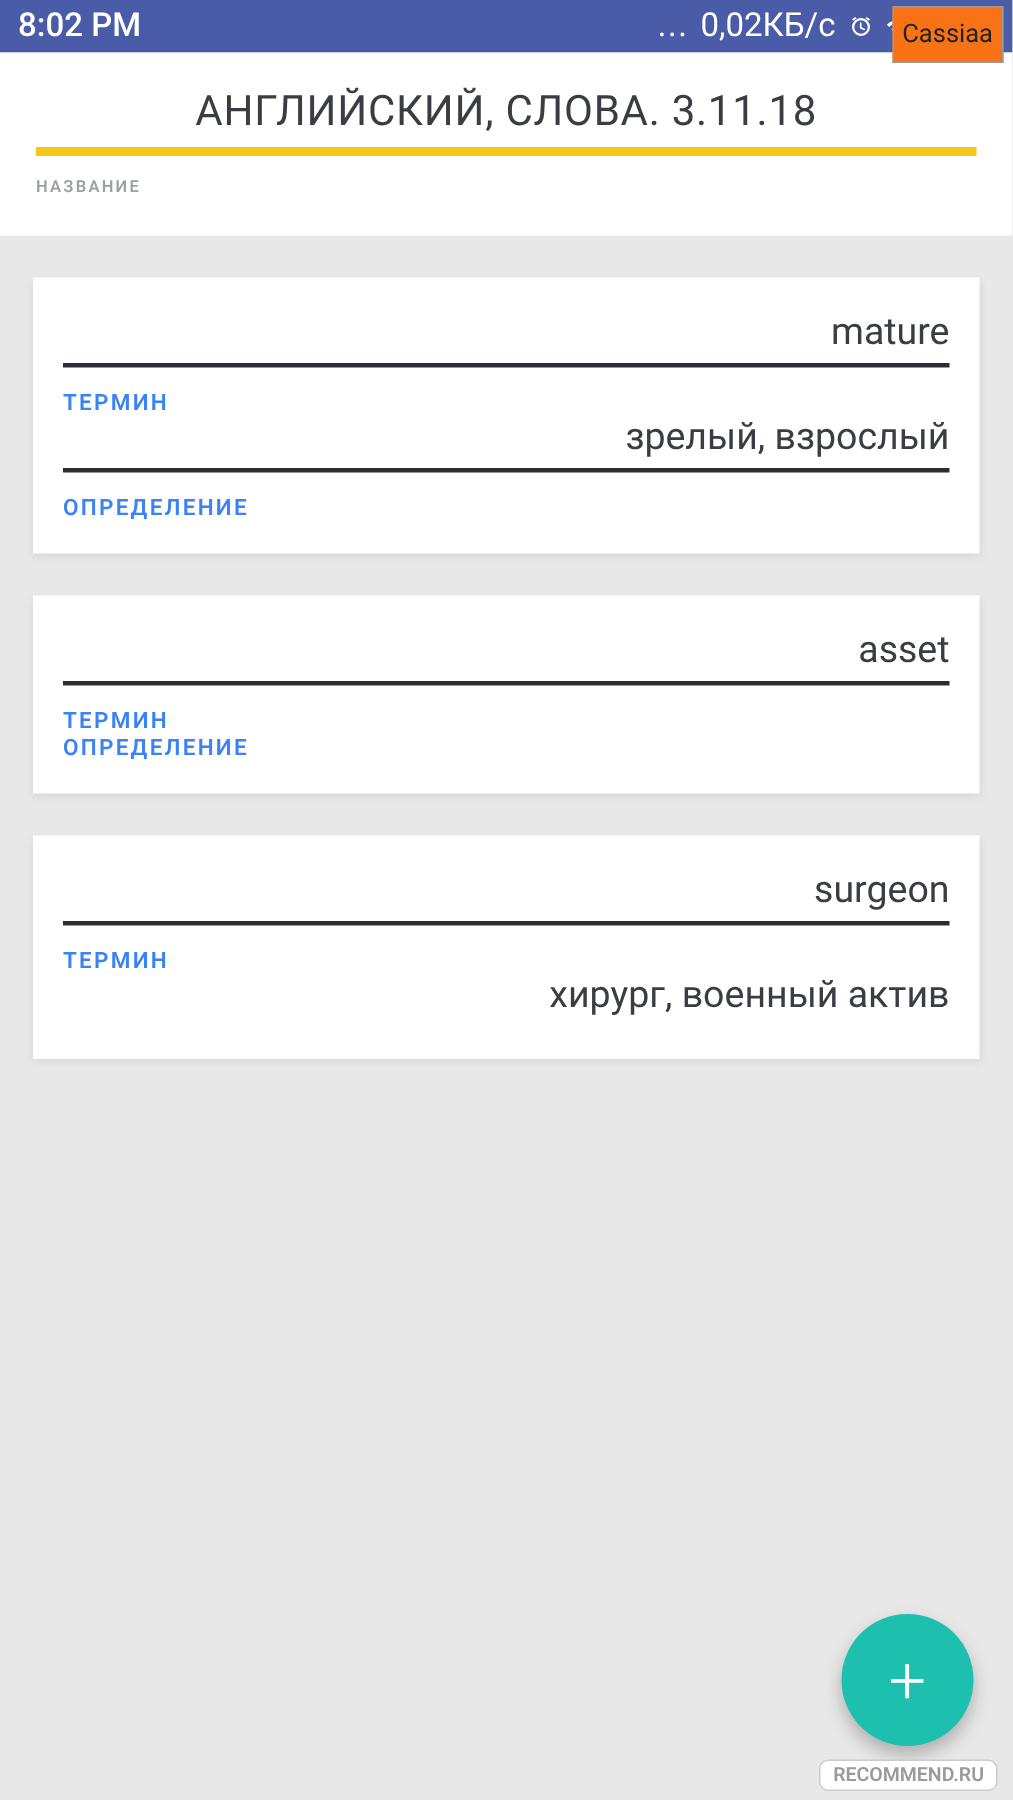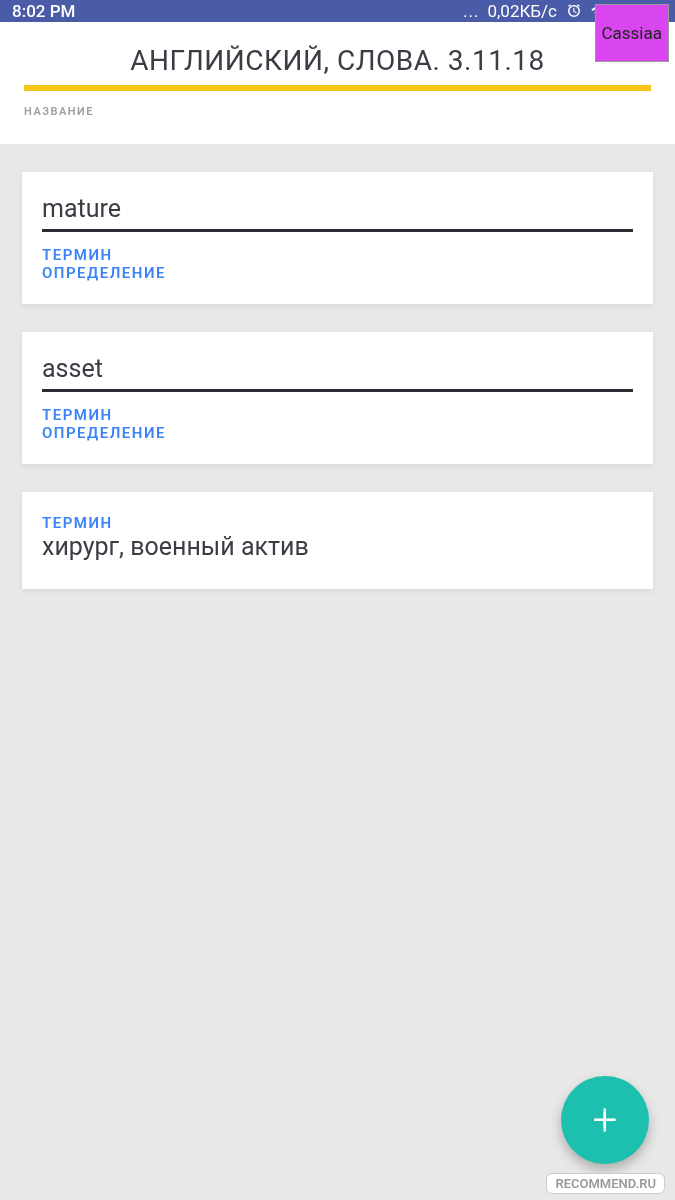--- a/index.html
+++ b/index.html
@@ -7,28 +7,28 @@
   width: 675px;
   height: 1200px;
   font-family: -apple-system, BlinkMacSystemFont, "Segoe UI", Roboto, sans-serif;
   background: #e8e8e8;
   overflow: hidden;
   position: relative;
 }
 
 
 .status-bar {
-  height: 22px;
+  height: 35px;
   background: #4a5ba8;
   color: #fff;
   display: flex;
   align-items: center;
   justify-content: space-between;
   padding: 0 12px;
-  font-size: 17px;
+  font-size: 22px;
 }
 .status-left { font-weight: 500; }
 .status-right { display: flex; align-items: center; gap: 8px; }
 .status-right .dots { letter-spacing: 1px; }
 .status-icons { display: flex; align-items: center; gap: 6px; }
 
 
 .header-panel {
   background: #fff;
   padding: 22px 24px 26px 24px;
@@ -66,20 +66,21 @@
   padding: 22px 20px 22px 20px;
   box-shadow: 0 2px 6px rgba(0,0,0,0.08);
 }
 .card:first-of-type { margin-top: 28px; }
 .field-value {
   font-size: 25px;
   color: #3b3d45;
   padding-bottom: 6px;
   border-bottom: 3px solid #2a2d34;
   margin-bottom: 14px;
+  text-align: right;
 }
 .field-label {
   font-size: 15px;
   color: #3b82f6;
   font-weight: 600;
   letter-spacing: 1.5px;
   margin-bottom: 30px;
 }
 .field-label:last-child { margin-bottom: 0; }
 .card .field-group:last-child .field-label { margin-bottom: 0; }
@@ -115,23 +116,23 @@
   padding: 2px 8px;
   font-weight: 600;
   text-align: right;
 }
 .watermark-top {
   position: absolute;
   right: 6px;
   top: 4px;
   font-size: 17px;
   color: #222;
-  background: #d946ef;
+  background: #f97316;
   border: 1px solid #999;
-  padding: 18px 6px;
+  padding: 8px 6px;
 }
 
 
 .icon-svg { width: 18px; height: 18px; fill: #fff; }
 </style>
 </head>
 <body>
 
 <div class="status-bar">
   <div class="status-left">8:02 PM</div>
@@ -164,36 +165,38 @@
   <div class="title-underline"></div>
   <div class="section-label">НАЗВАНИЕ</div>
 </div>
 
 <div class="card">
   <div class="field-group">
     <div class="field-value">mature</div>
     <div class="field-label">ТЕРМИН</div>
   </div>
   <div class="field-group">
+    <div class="field-value">зрелый, взрослый</div>
     <div class="field-label">ОПРЕДЕЛЕНИЕ</div>
   </div>
 </div>
 
 <div class="card">
   <div class="field-group">
     <div class="field-value">asset</div>
     <div class="field-label">ТЕРМИН</div>
   </div>
   <div class="field-group">
     <div class="field-label">ОПРЕДЕЛЕНИЕ</div>
   </div>
 </div>
 
 <div class="card">
   <div class="field-group">
+    <div class="field-value">surgeon</div>
     <div class="field-label">ТЕРМИН</div>
   </div>
   <div class="field-group">
     <div class="field-value" style="border-bottom:none;margin-bottom:0">хирург, военный актив</div>
   </div>
 </div>
 
 <div class="fab">
   <span>+</span>
 </div>

